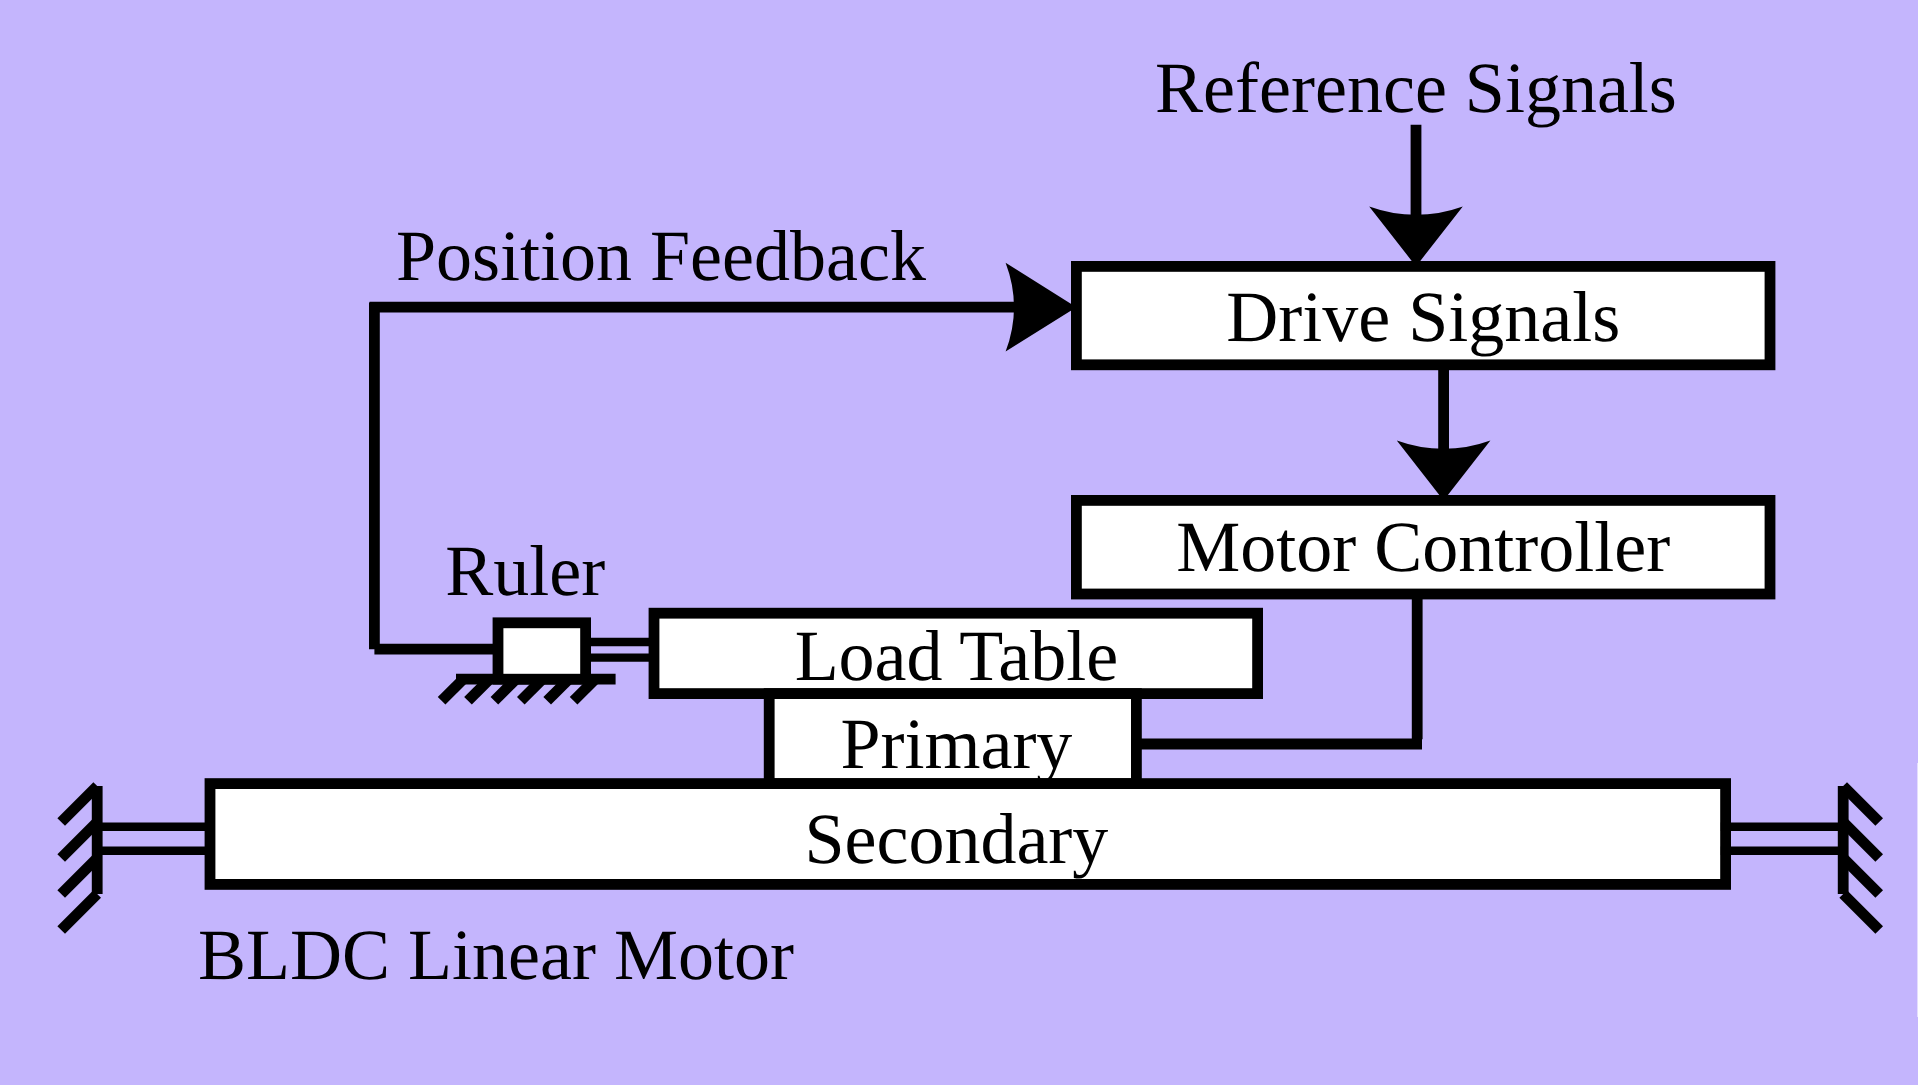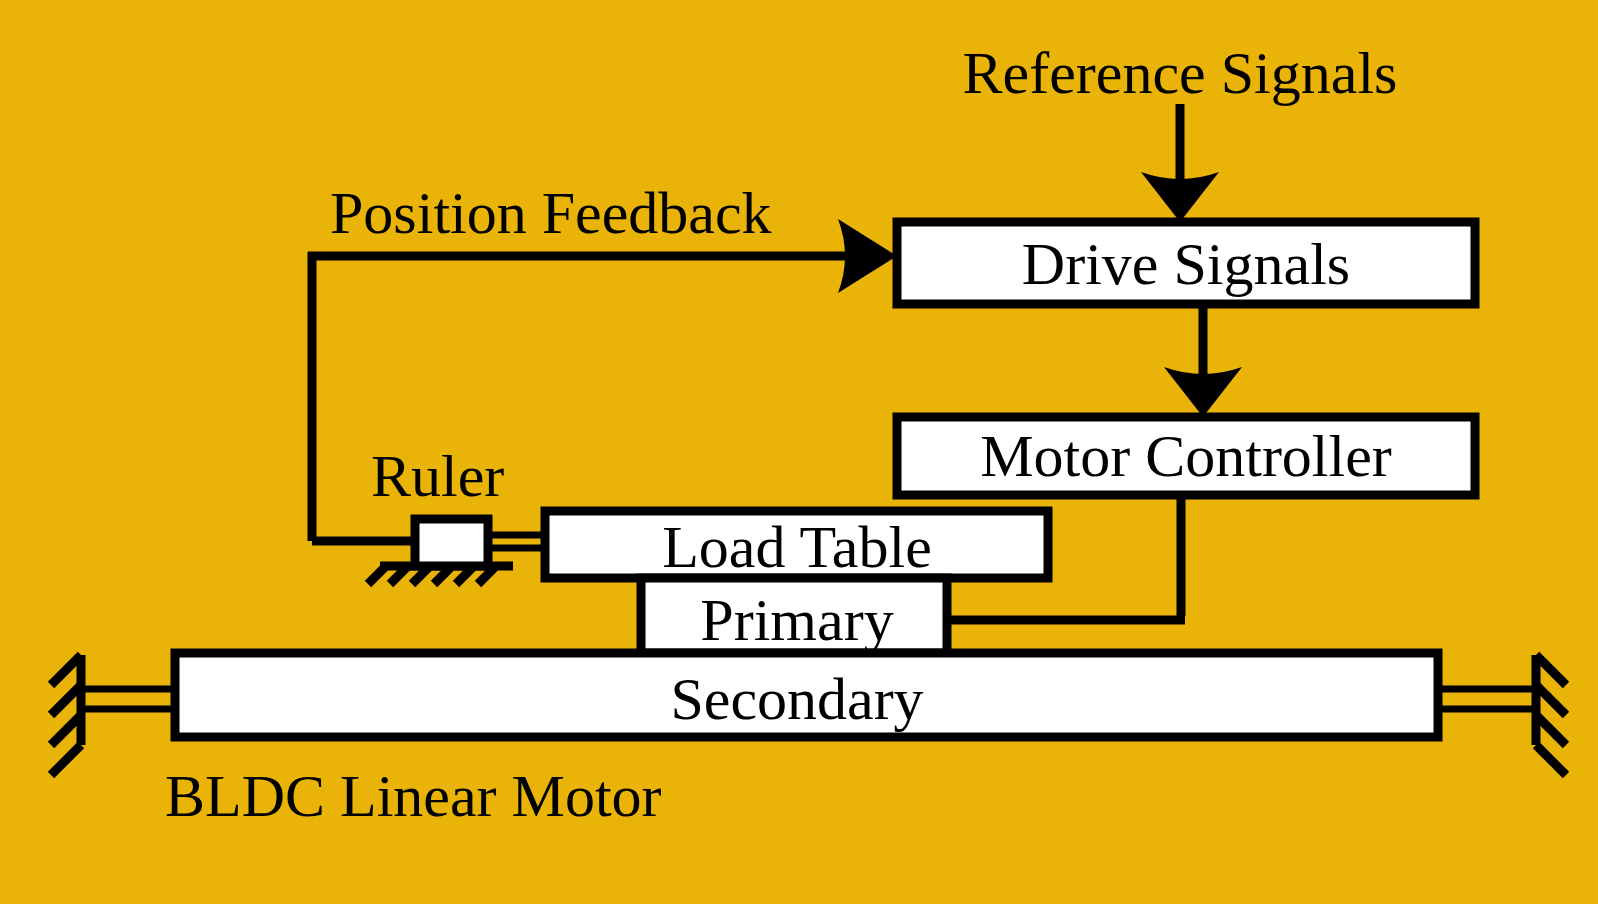--- a/index.html
+++ b/index.html
@@ -4,21 +4,21 @@
 <style>
   html, body {
     margin: 0;
     padding: 0;
     background: #ffffff;
   }
   #diagram-root {
     position: relative;
     width: 1598px;
     height: 904px;
-    background: #eab308;
+    background: #c4b5fd;
     overflow: hidden;
     font-family: "Liberation Serif", "DejaVu Serif", serif;
     text-align: center;
   }
   svg#schematic {
     display: block;
     width: 1598px;
     height: 904px;
   }
   .blk {

